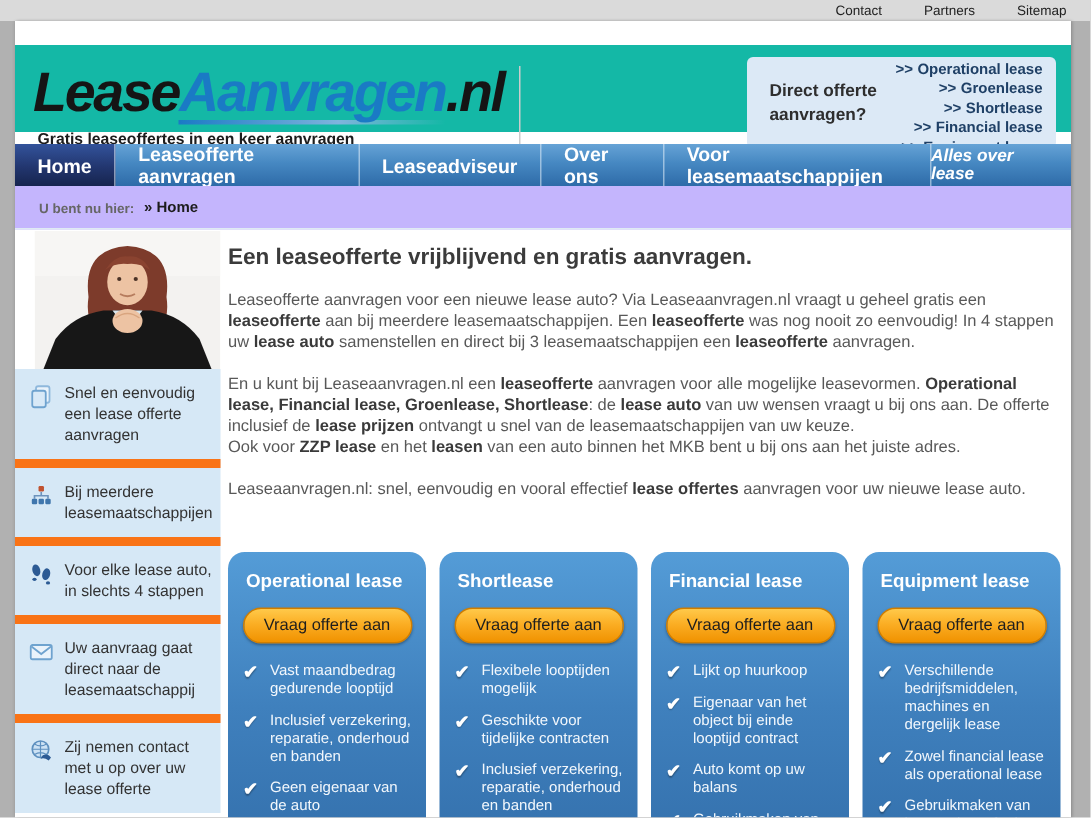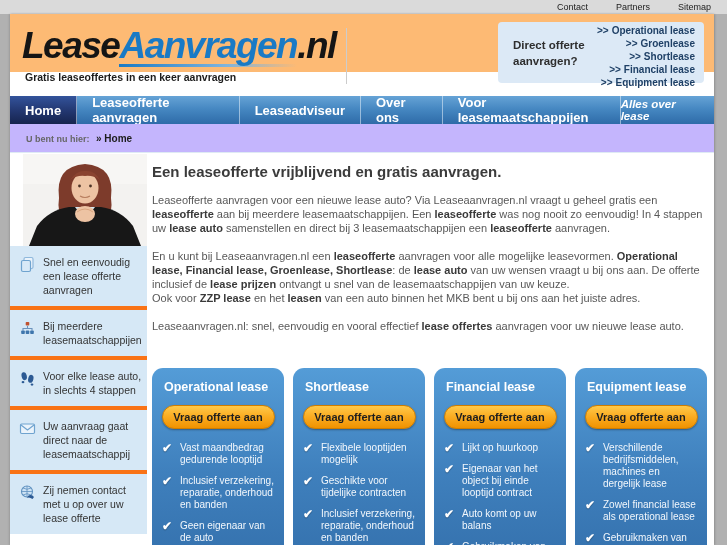--- a/index.html
+++ b/index.html
@@ -16,21 +16,21 @@
   .topbar-links .tlink { font-size:9px; color:#222; cursor:pointer; }
 
   
   .content {
     position:absolute; left:10px; top:14px; width:704px; height:531px;
     background:#ffffff; overflow:hidden;
     box-shadow: 1px 0 2px rgba(0,0,0,.18), -1px 0 2px rgba(0,0,0,.12);
   }
 
   
-  .header { position:absolute; top:0; left:0; width:704px; height:58px; background:#fdba74; }
+  .header { position:absolute; top:16px; left:0; width:704px; height:58px; background:#14b8a6; }
   .logo { position:absolute; left:12px; top:12px; font-style:italic; font-weight:bold;
           font-size:37px; letter-spacing:-1.5px; color:#151515; line-height:40px; white-space:nowrap; }
   .logo .lg-blue { color:#1a7ac5; padding-bottom:1px;
         background:linear-gradient(to right,#1a7ac5 0%,#7fb4dd 60%,rgba(255,255,255,0) 100%) bottom/100% 3px no-repeat; }
   .tagline { position:absolute; left:15px; top:57px; font-size:10.5px; font-weight:bold; color:#1c1c1c; }
   .logo-divider { position:absolute; left:336px; top:14px; width:1px; height:56px; background:#cccccc; }
 
   .quick-offer { position:absolute; right:10px; top:8px; width:206px; height:61px;
     background:#dce9f6; border-radius:4px; }
   .quick-label { position:absolute; left:15px; top:15px; width:86px;
@@ -52,42 +52,42 @@
   .breadcrumb { position:absolute; top:110px; left:0; width:704px; height:29px; background:#c4b5fd;
     border-bottom:1px solid #dfeaf4; }
   .bc-prefix { position:absolute; left:16px; top:10px; font-size:9px; font-weight:bold; color:#666; }
   .bc-current { position:absolute; left:86px; top:9px; font-size:10px; font-weight:bold; color:#1c1c1c; cursor:pointer; }
 
   
   .sidebar { position:absolute; top:140px; left:0; width:137px; }
   .photo-wrap { margin-left:13px; width:124px; height:92px; overflow:hidden; }
   .features { margin:0; padding:0; list-style:none; }
   .features li { display:flex; gap:7px; align-items:flex-start; background:#d6e8f6;
-    padding:9px 4px 9px 9px; border-top:4px solid #f97316; font-size:10.5px; color:#333; line-height:14px; }
+    padding:9px 4px 9px 9px; border-top:6px solid #f97316; font-size:10.5px; color:#333; line-height:14px; }
   .features li:first-child { border-top:none; }
   .f-icon { width:17px; height:17px; flex:0 0 17px; margin-top:1px; }
   .advisor-bubble { margin:16px 8px 0 5px; background:#cfe4f4; border:1px solid #a9cce8;
     border-radius:14px; padding:11px 6px; text-align:center; font-size:11.5px; color:#454545;
     line-height:17px; cursor:pointer; }
 
   
   .main { position:absolute; top:140px; left:142px; width:556px; }
   .main h1 { margin:9px 0 13px 0; font-size:15px; font-weight:bold; color:#3b3b3b; }
   .main p { margin:0 0 14px 0; font-size:11px; color:#585858; line-height:14px; }
   .main p b { color:#3a3a3a; }
 
   
   .cards { position:absolute; top:354px; left:142px; width:556px; display:flex; gap:9px; }
   .card { width:132px; min-height:230px; border-radius:11px; padding:10px 8px 14px 8px; color:#fff;
     background:linear-gradient(#549cd7 0%, #3f80bd 45%, #306ba7 100%); }
   .card h3 { margin:2px 0 11px 4px; font-size:12.5px; font-weight:bold; color:#ffffff; }
   .offer-btn { display:block; margin:0 auto 13px auto; width:113px; height:24px;
     background:linear-gradient(#ffc94a 0%, #fbae24 45%, #f09200 100%);
     border:1px solid #cf7d00; border-radius:12px; font-family:"Liberation Sans",sans-serif;
-    font-size:11px; font-weight:bold; color:#1e1e1e; cursor:pointer;
+    font-size:11px; font-weight:normal; color:#1e1e1e; cursor:pointer;
     box-shadow:0 1px 2px rgba(0,0,0,.35); }
   .card ul { margin:0; padding:0 0 0 2px; list-style:none; }
   .card li { display:flex; gap:6px; margin-bottom:9px; font-size:10px; line-height:12px; color:#f2f7fc; }
   .card .check { flex:0 0 12px; font-size:12px; line-height:12px; color:#ffffff; font-weight:bold;
     text-shadow:0 1px 1px rgba(0,0,0,.3); }
 </style>
 </head>
 <body>
 
 <div class="topbar">

